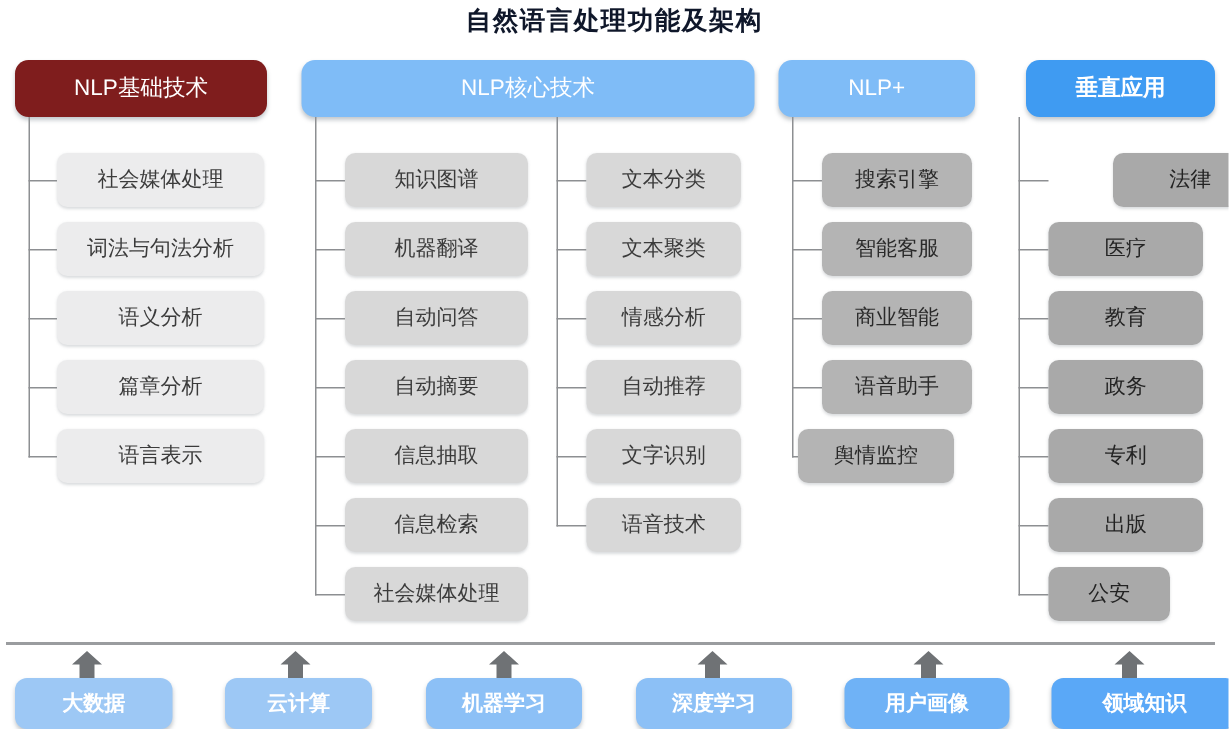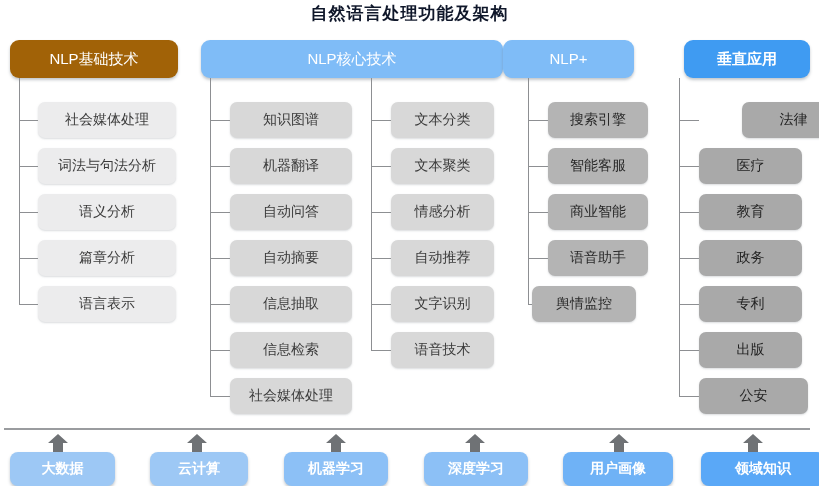--- a/index.html
+++ b/index.html
@@ -31,21 +31,21 @@
   }
 
   
   .hdr{
     height:38px;
     color:#ffffff;
     font-size:15px;
     border-radius:9px;
     box-shadow:0 2px 3px rgba(120,130,140,.45);
   }
-  .hdr-light{background:#a16207;}
+  .hdr-light{background:#7f1d1d;}
   .hdr-mid{background:#7fbcf7;}
   .hdr-strong{background:#3f9bf2;font-weight:bold;}
 
   
   .item{
     height:36px;
     font-size:14px;
     border-radius:7px;
     box-shadow:0 1px 2px rgba(150,155,160,.35);
   }
@@ -99,21 +99,21 @@
   <div class="title">自然语言处理功能及架构</div>
 
   <div class="box hdr hdr-light" style="left:10px;top:40px;width:168px;">
     <span>NLP基础技术</span>
   </div>
 
   <div class="box hdr hdr-mid" style="left:201px;top:40px;width:302px;">
     <span>NLP核心技术</span>
   </div>
 
-  <div class="box hdr hdr-mid" style="left:503px;top:40px;width:131px;">
+  <div class="box hdr hdr-mid" style="left:519px;top:40px;width:131px;">
     <span>NLP+</span>
   </div>
 
   <div class="box hdr hdr-strong" style="left:684px;top:40px;width:126px;">
     <span>垂直应用</span>
   </div>
 
   <div class="vline" style="left:19px;top:78px;height:227px;"></div>
   <div class="hline" style="left:19px;top:120px;width:19px;"></div>
   <div class="hline" style="left:19px;top:166px;width:19px;"></div>
@@ -238,21 +238,21 @@
     </div>
   <div class="box item item-darker" style="left:699px;top:240px;width:103px;">
     <span>政务</span>
     </div>
   <div class="box item item-darker" style="left:699px;top:286px;width:103px;">
     <span>专利</span>
     </div>
   <div class="box item item-darker" style="left:699px;top:332px;width:103px;">
     <span>出版</span>
     </div>
-  <div class="box item item-darker" style="left:699px;top:378px;width:109px;">
+  <div class="box item item-darker" style="left:699px;top:378px;width:81px;">
     <span>公安</span>
     </div>
 
   <div class="baserule"></div>
 
   <div class="uparrow" style="left:47px;top:434px;">
     <svg width="22" height="20" viewBox="0 0 22 20">
         <polygon points="11,0 21,9 16,9 16,20 6,20 6,9 1,9" fill="#6f7275"></polygon>
       </svg>
   </div>

